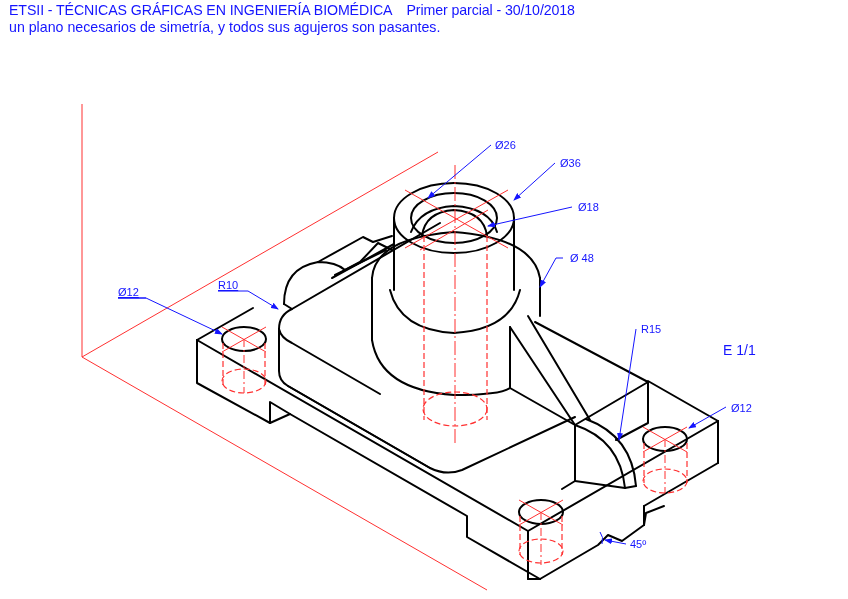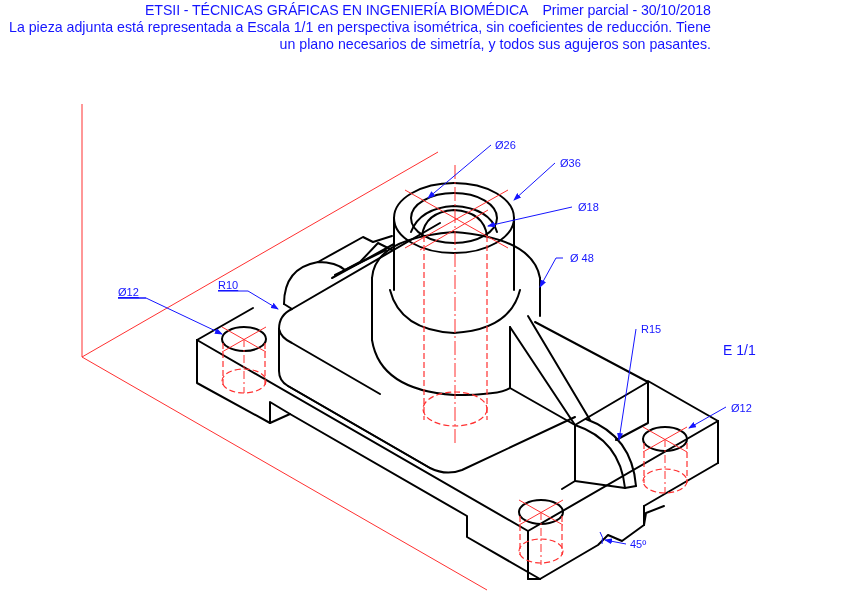--- a/index.html
+++ b/index.html
@@ -1,32 +1,31 @@
 <!DOCTYPE html>
 <html><head>
 <meta charset="utf-8">
 <style>
   html, body { margin: 0; padding: 0; background: #ffffff; }
   body { width: 848px; height: 599px; position: relative; overflow: hidden; font-family: "Liberation Sans", sans-serif; }
   .header { position: absolute; left: 9px; top: 2px; color: #1515ff; font-size: 14.2px; line-height: 17px; }
   .header .l1 { letter-spacing: -0.1px; }
   .header .gap { display: inline-block; width: 14px; }
-  .header .line { white-space: nowrap; text-align: right; }
+  .header .line { white-space: nowrap; }
   svg.drawing { position: absolute; left: 0; top: 0; }
   .lbl { fill: #1515ff; font-family: "Liberation Sans", sans-serif; font-size: 11px; }
   .lbl-big { fill: #1515ff; font-family: "Liberation Sans", sans-serif; font-size: 14px; }
 </style>
 </head>
 <body>
 
 <div class="header">
   <div class="line l1">
     <span>ETSII - TÉCNICAS GRÁFICAS EN INGENIERÍA BIOMÉDICA</span><span class="gap"></span><span>Primer parcial - 30/10/2018</span>
   </div>
-  <div class="line">La pieza adjunta está representada a Escala 1/1 en perspectiva isométrica, sin coeficientes de reducción. Tiene</div>
   <div class="line">un plano necesarios de simetría, y todos sus agujeros son pasantes.</div>
 </div>
 
 <svg class="drawing" width="848" height="599" viewBox="0 0 848 599">
   <defs>
     <marker id="arr" markerWidth="8" markerHeight="6" refX="7" refY="3" orient="auto" markerUnits="userSpaceOnUse">
       <path d="M0,0 L8,3 L0,6 z" fill="#1515ff"></path>
     </marker>
   </defs>
 

